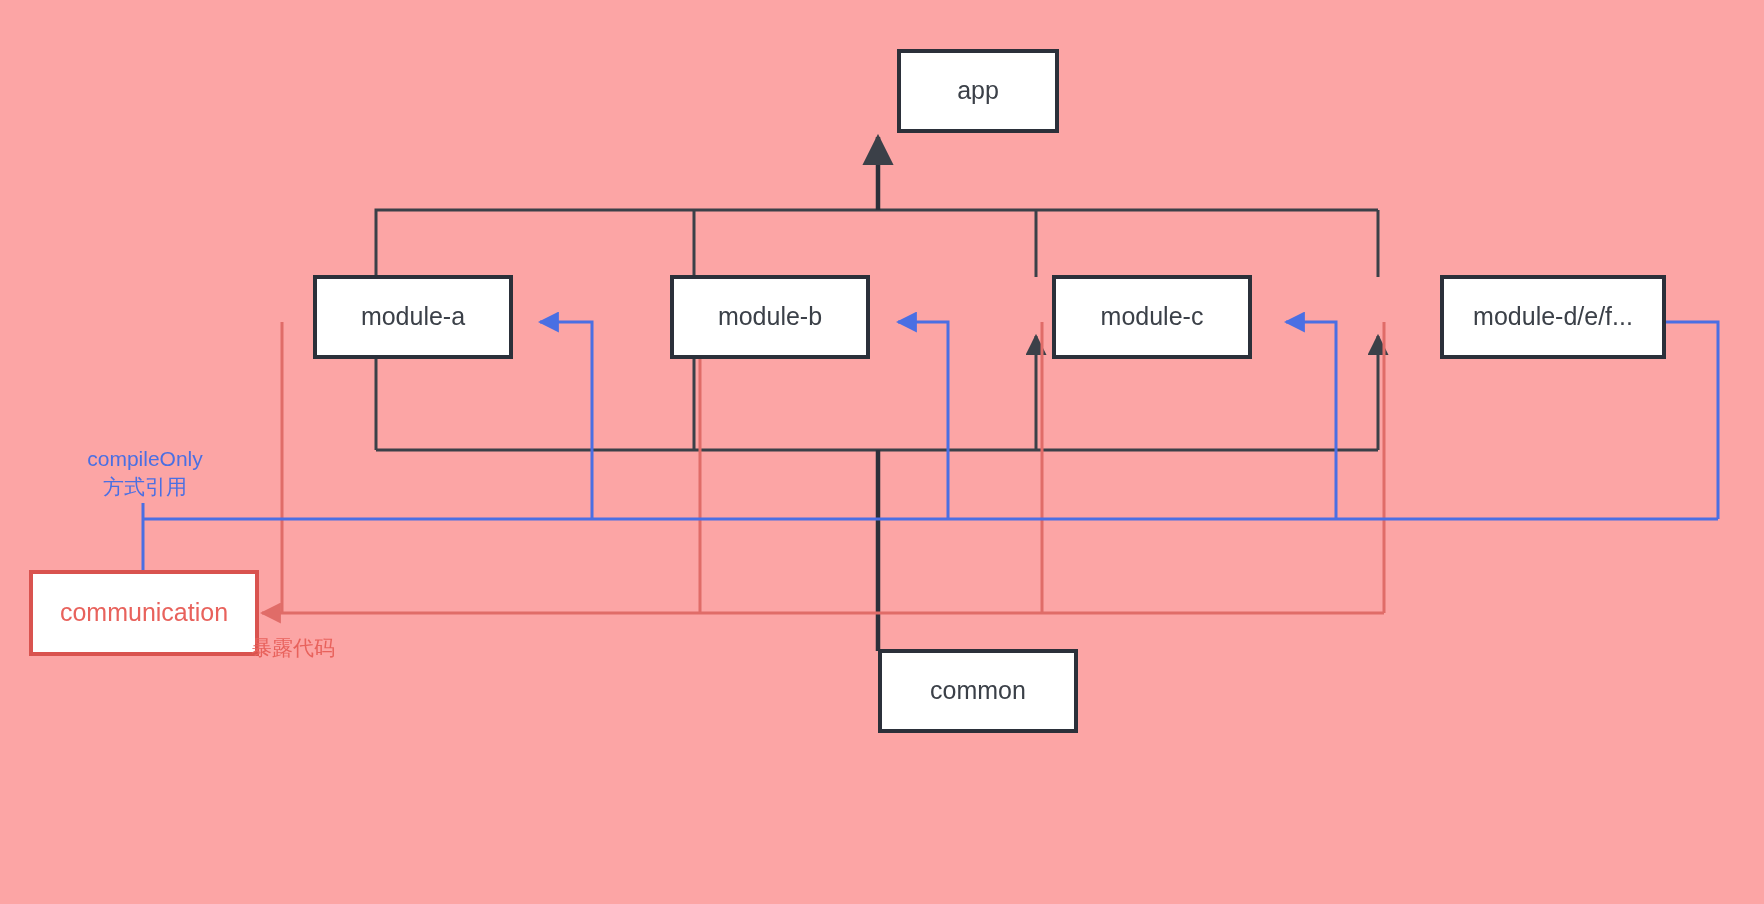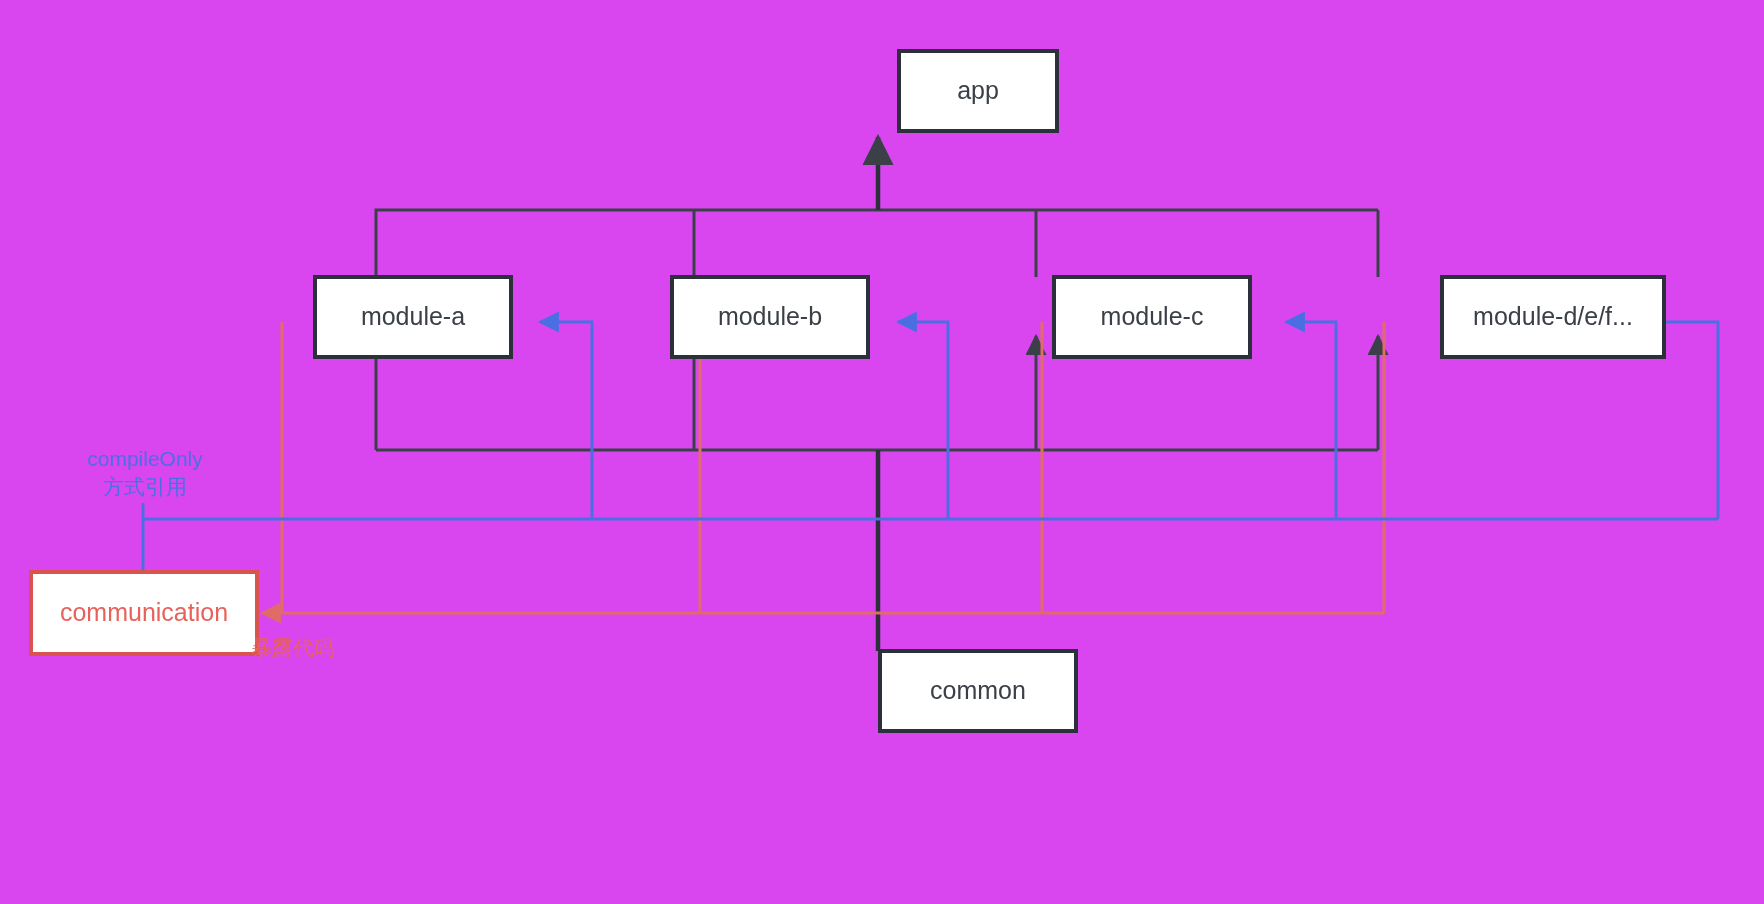--- a/index.html
+++ b/index.html
@@ -10,21 +10,21 @@
   body {
     width: 1764px;
     height: 904px;
     font-family: "Liberation Sans", sans-serif;
     overflow: hidden;
   }
   #diagram-root {
     position: relative;
     width: 1764px;
     height: 904px;
-    background: #d946ef;
+    background: #fca5a5;
   }
   svg#diagram-canvas {
     position: absolute;
     top: 0;
     left: 0;
     width: 1764px;
     height: 904px;
     display: block;
   }
   .node-box {

